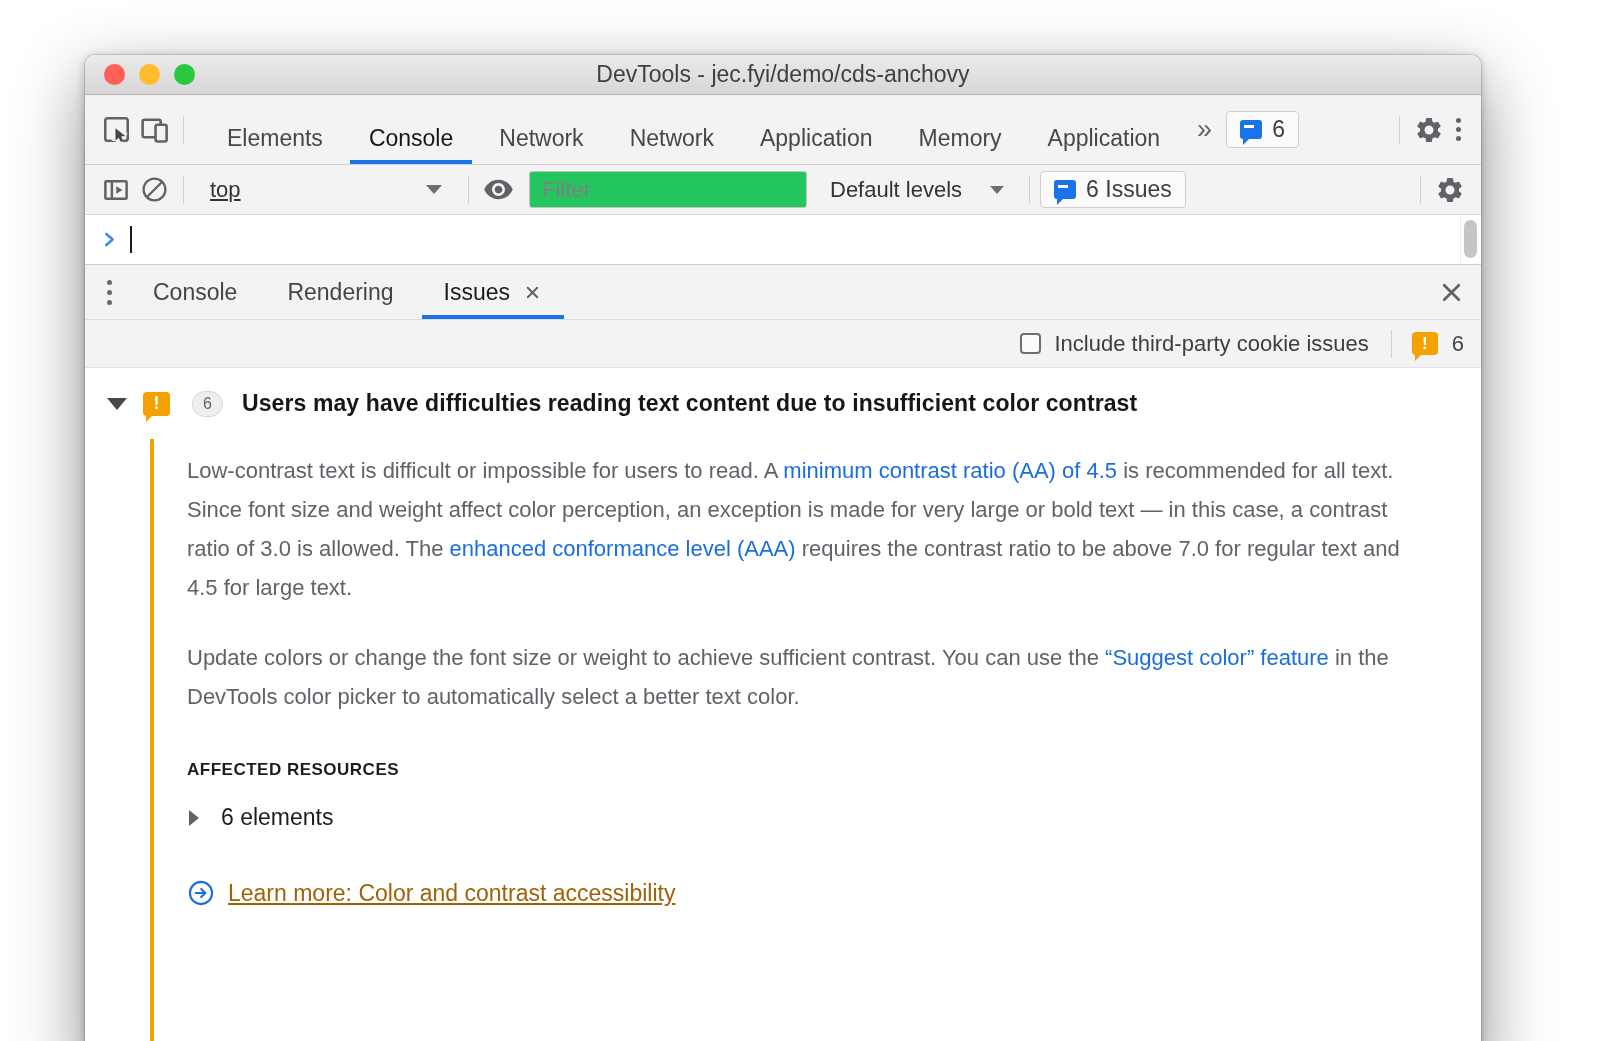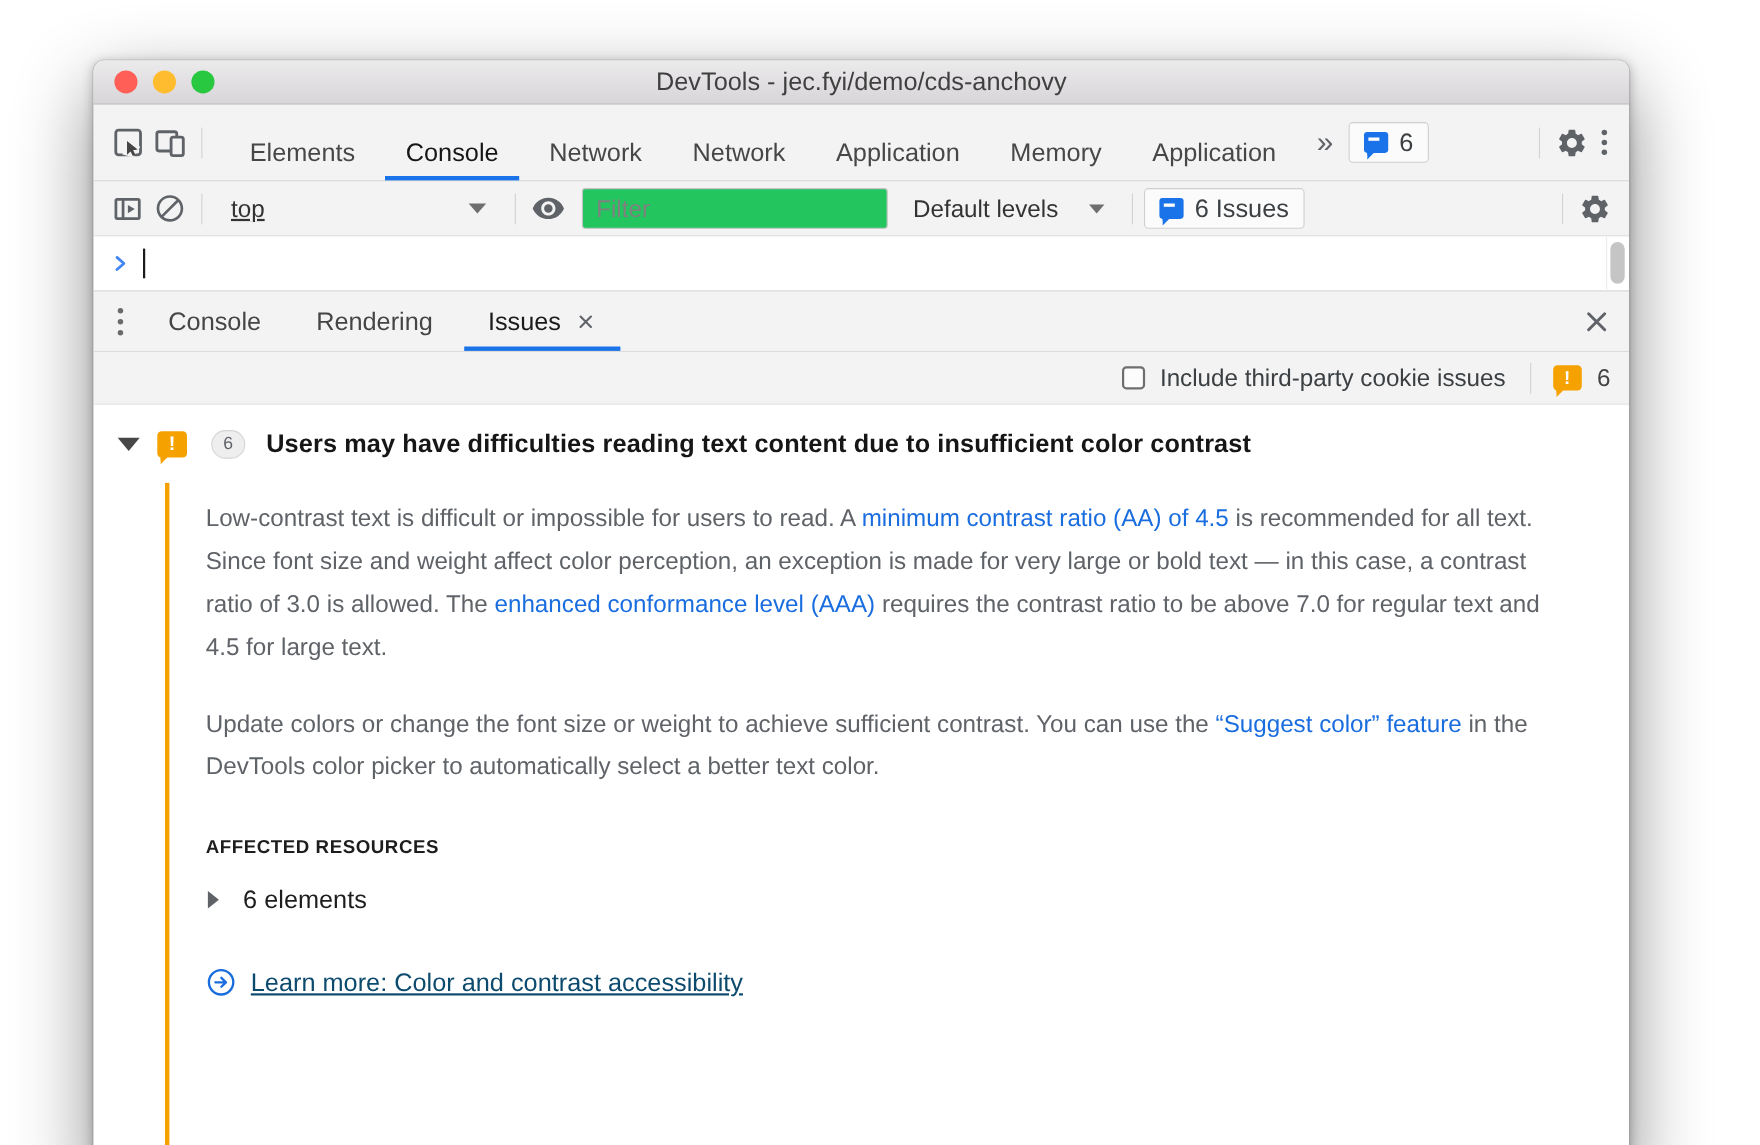--- a/index.html
+++ b/index.html
@@ -94,21 +94,21 @@
   .issue-title{font-size:23px;font-weight:700;color:#161616;letter-spacing:.1px;}
   .issue-body{flex:1;margin:16px 0 0 65px;border-left:4px solid #f5a200;padding:12px 70px 10px 33px;}
   .issue-body p{font-size:22px;line-height:39px;color:#5f6368;margin:0;max-width:1250px;}
   .issue-body p + p{margin-top:31px;}
   .issue-body a{color:#1a6dde;text-decoration:none;cursor:pointer;}
   .affected-heading{margin-top:44px;font-size:17px;font-weight:700;color:#1d1d1d;letter-spacing:.5px;}
   .elements-row{margin-top:24px;display:flex;align-items:center;gap:22px;font-size:23px;color:#1d1d1d;}
   .tri-right{width:0;height:0;border-top:8px solid transparent;border-bottom:8px solid transparent;
     border-left:10px solid #5f6368;margin-left:2px;}
   .learn-more{margin-top:48px;display:flex;align-items:center;gap:13px;}
-  .learn-more a{font-size:23px;color:#0c4a6e;text-decoration:underline;}
+  .learn-more a{font-size:23px;color:#a16207;text-decoration:underline;}
 </style>
 </head>
 <body>
 
 <div class="window">
 
   <div class="titlebar">
     <div class="traffic">
       <span class="light red"></span>
       <span class="light yellow"></span>

